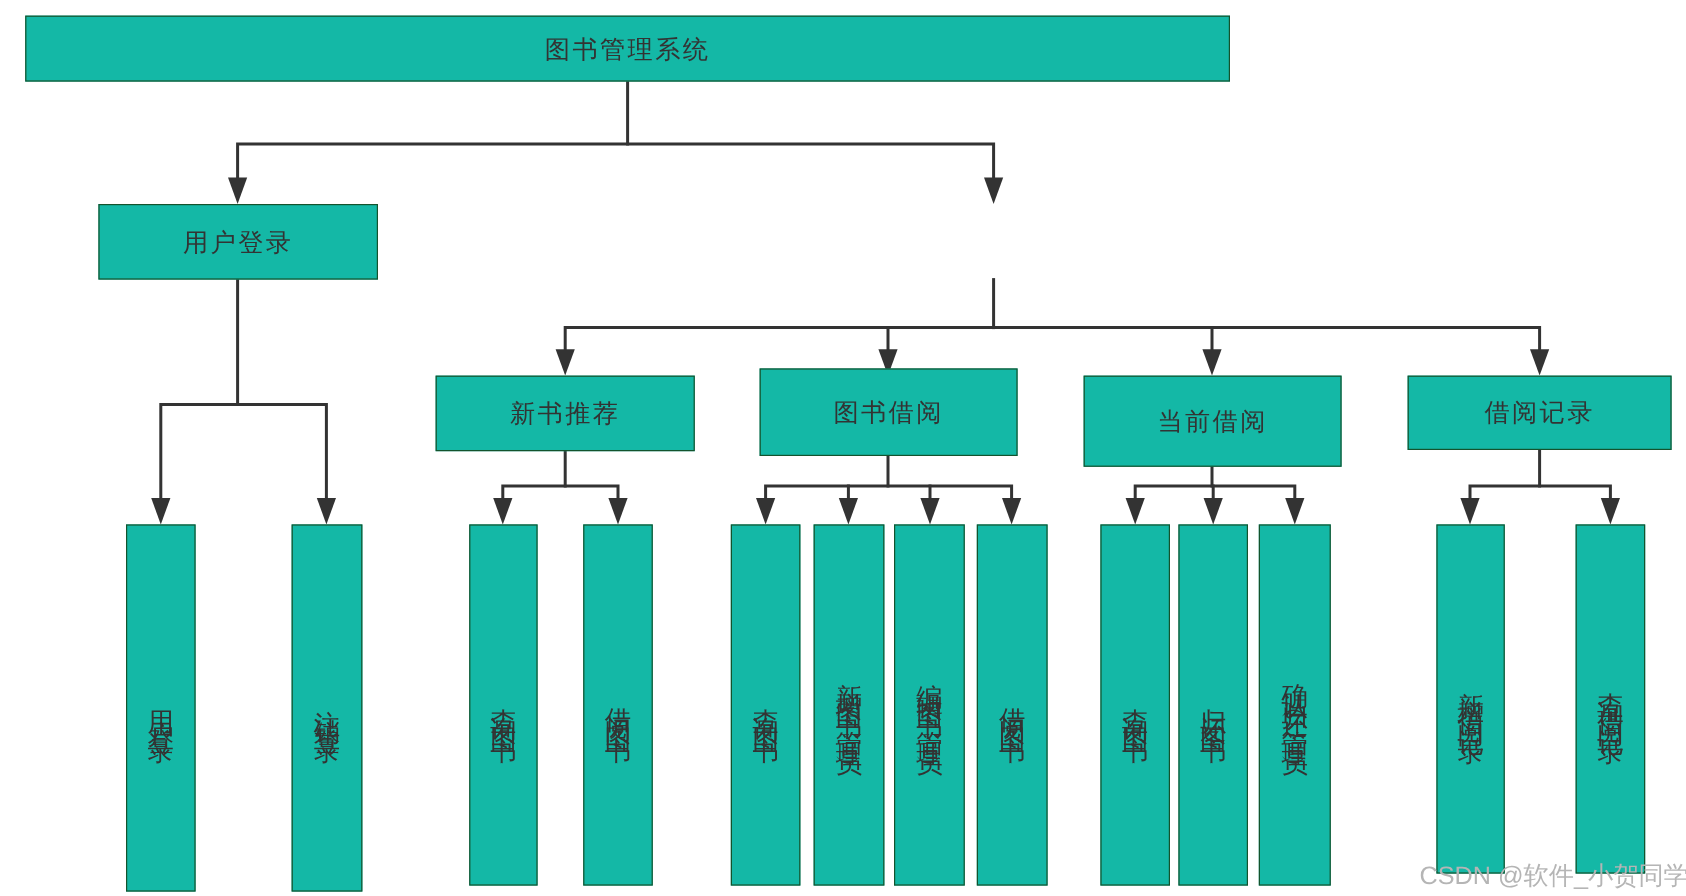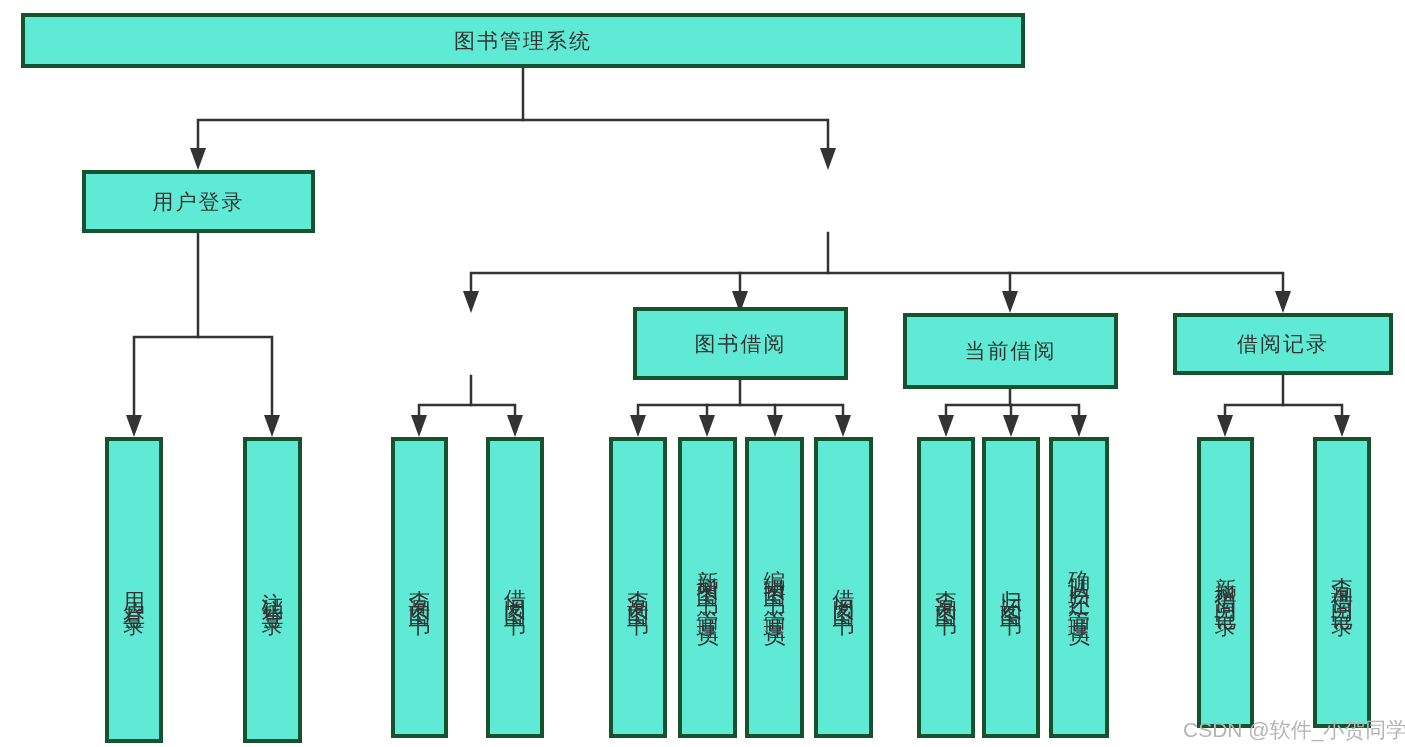--- a/index.html
+++ b/index.html
@@ -13,22 +13,22 @@
   }
   .connectors {
     position: absolute;
     left: 0; top: 0;
     width: 1405px; height: 747px;
     pointer-events: none;
   }
   .box {
     position: absolute;
     box-sizing: border-box;
-    border: 4px solid #14532d;
-    background: #5eead4;
+    border: 1px solid #14532d;
+    background: #14b8a6;
     display: flex;
     align-items: center;
     justify-content: center;
     color: #333333;
   }
   .hbox {
     font-size: 21px;
     letter-spacing: 2px;
     white-space: nowrap;
   }
@@ -110,20 +110,23 @@
   </svg>
 
   <div class="box hbox" style="left:21px;top:13px;width:1004px;height:55px">
     <span>图书管理系统</span>
   </div>
 
   <div class="box hbox" style="left:82px;top:170px;width:233px;height:63px">
     <span>用户登录</span>
   </div>
 
+  <div class="box hbox" style="left:363px;top:313px;width:216px;height:63px">
+    <span>新书推荐</span>
+  </div>
   <div class="box hbox" style="left:633px;top:307px;width:215px;height:73px">
     <span>图书借阅</span>
   </div>
   <div class="box hbox" style="left:903px;top:313px;width:215px;height:76px">
     <span>当前借阅</span>
   </div>
   <div class="box hbox" style="left:1173px;top:313px;width:220px;height:62px">
     <span>借阅记录</span>
   </div>
 

